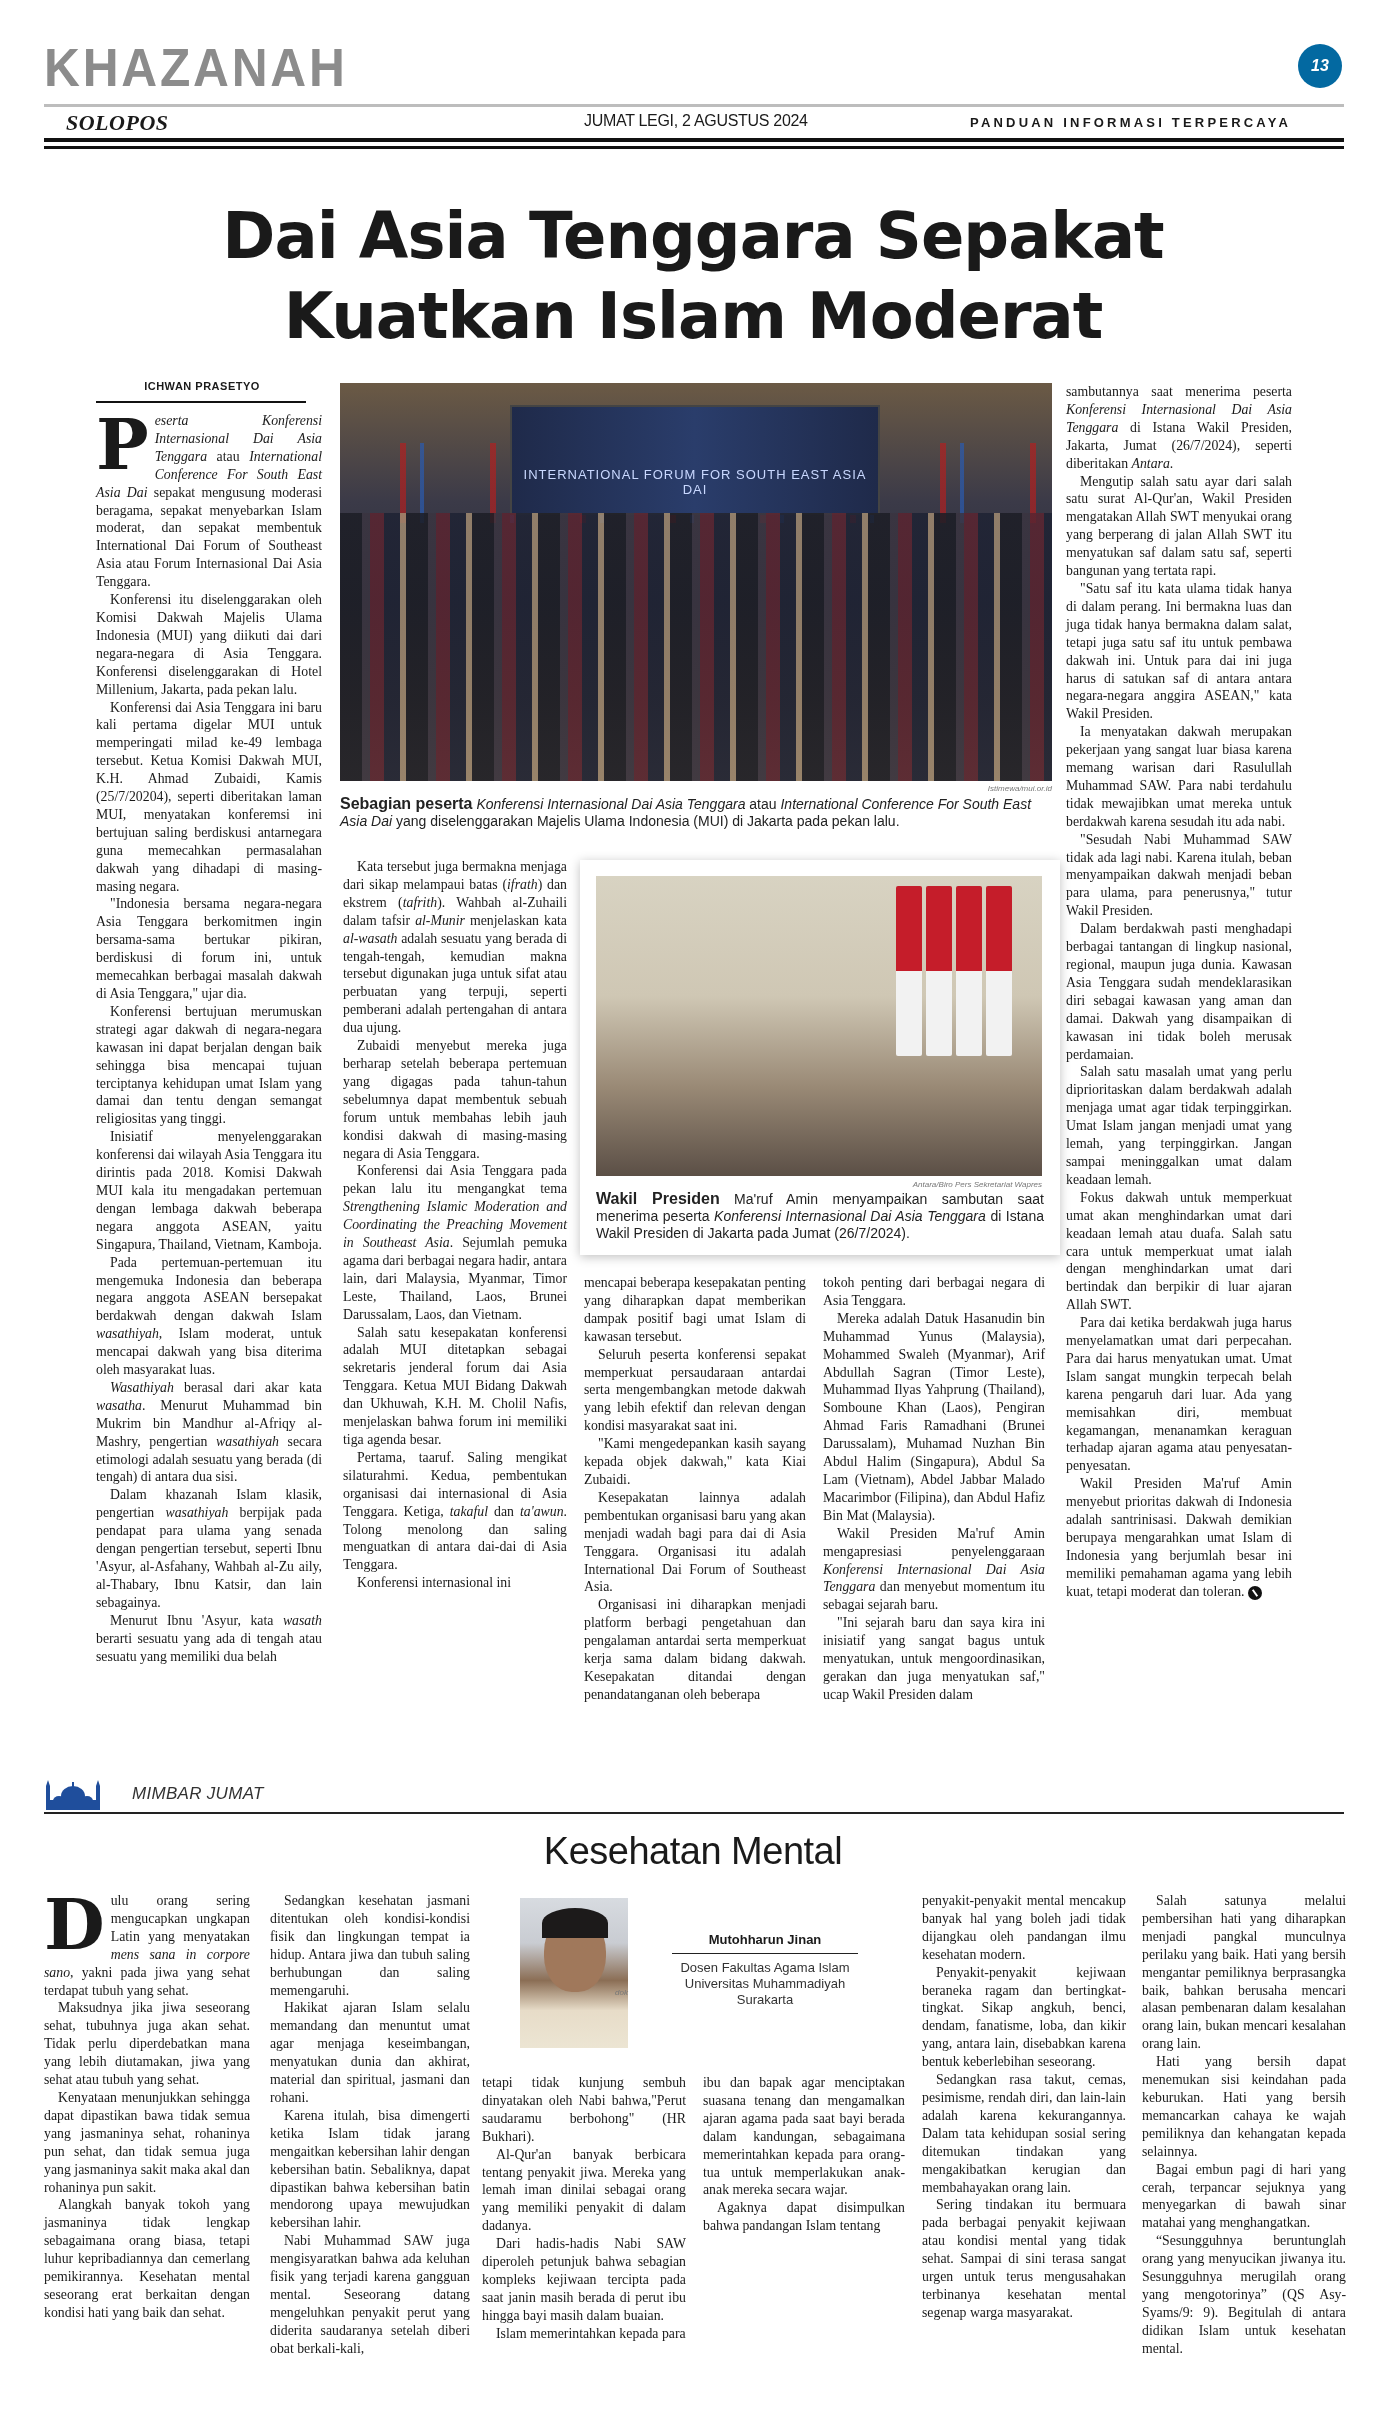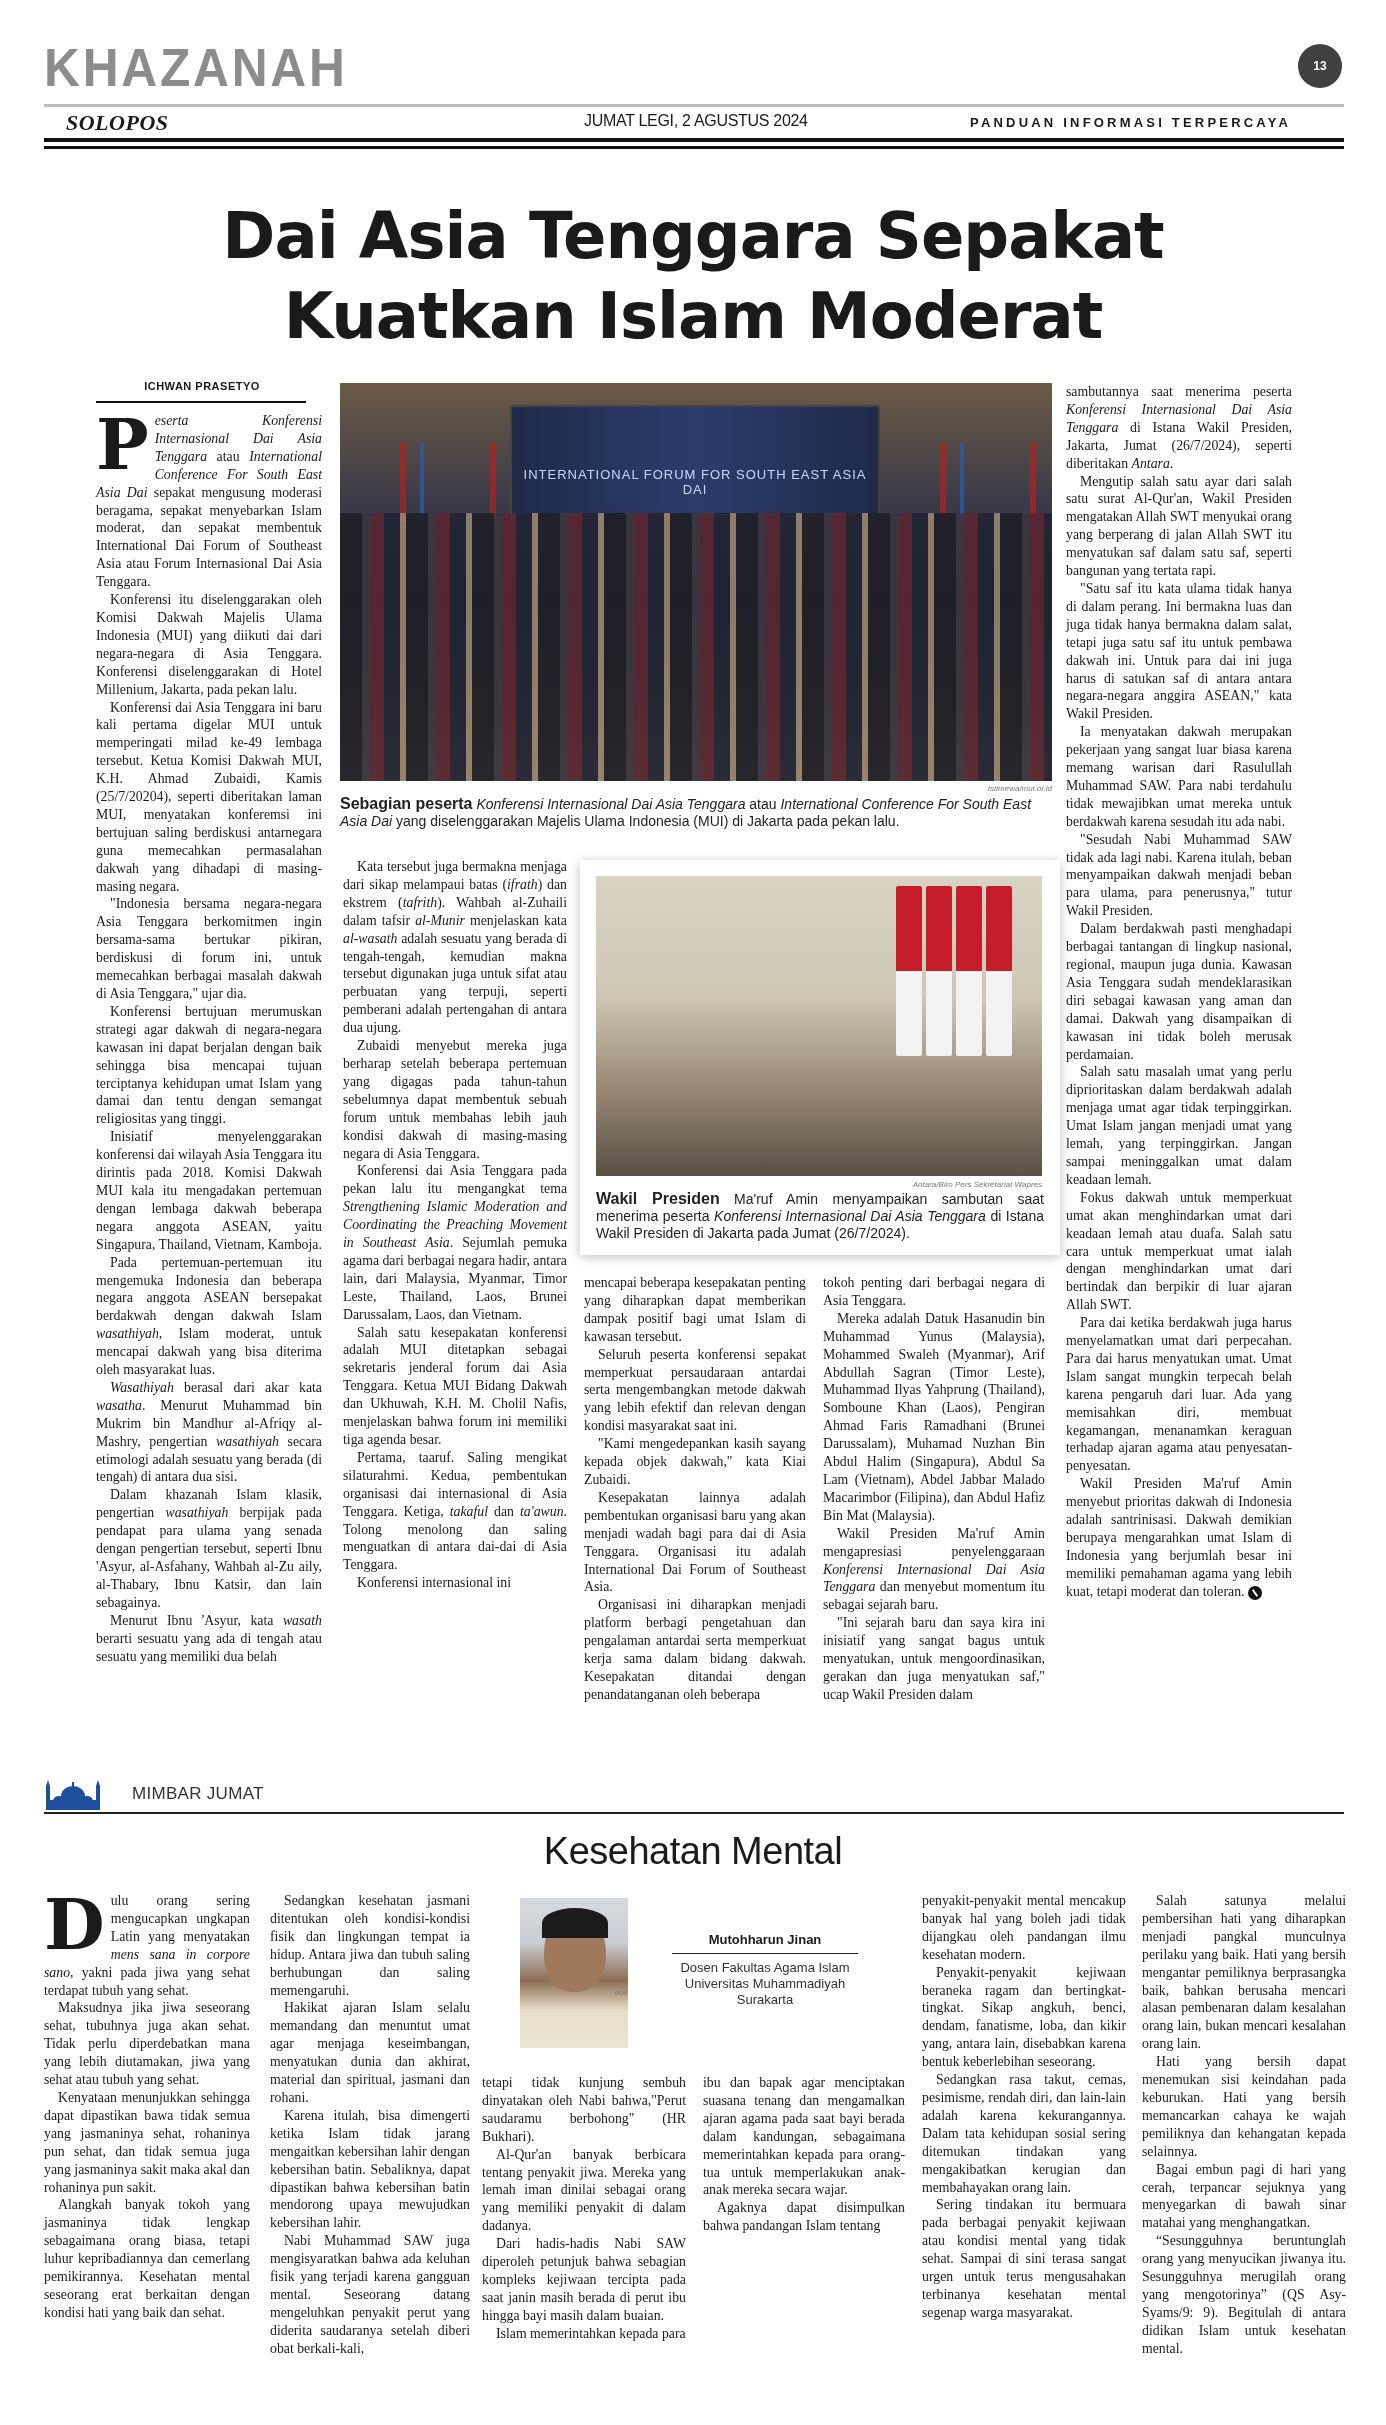--- a/index.html
+++ b/index.html
@@ -1,19 +1,19 @@
 <!DOCTYPE html>
 <html><head>
 <meta charset="utf-8">
 <style>
   * { box-sizing: border-box; margin: 0; padding: 0; }
   body { width: 1386px; height: 2425px; background: #fff; color: #1a1a1a; font-family: "DejaVu Serif", serif; position: relative; overflow: hidden; }
   .abs { position: absolute; }
   .section-name { left: 44px; top: 36px; font-family: "Liberation Sans", sans-serif; font-size: 54px; font-weight: bold; letter-spacing: 3px; color: #8c8c8c; transform: scaleX(0.92); transform-origin: left; }
-  .page-num { left: 1298px; top: 44px; width: 44px; height: 44px; border-radius: 50%; background: #404040; color: #fff; font-family: "Liberation Sans", sans-serif; font-weight: bold; font-size: 12px; display: flex; align-items: center; justify-content: center; }
+  .page-num { left: 1298px; top: 44px; width: 44px; height: 44px; border-radius: 50%; background: #0369a1; color: #fff; font-family: "Liberation Sans", sans-serif; font-weight: bold; font-size: 16px; display: flex; align-items: center; justify-content: center; font-style: italic; }
   .rule-grey { left: 44px; top: 104px; width: 1300px; height: 3px; background: #bdbdbd; }
   .brand { left: 66px; top: 110px; font-family: "Liberation Serif", serif; font-style: italic; font-weight: bold; font-size: 22px; letter-spacing: 0.5px; }
   .dateline { left: 584px; top: 112px; font-family: "Liberation Sans", sans-serif; font-size: 16px; letter-spacing: -0.3px; }
   .tagline { left: 970px; top: 115px; font-family: "Liberation Sans", sans-serif; font-size: 13px; font-weight: bold; letter-spacing: 3.2px; }
   .rule-thick1 { left: 44px; top: 138px; width: 1300px; height: 4px; background: #111; }
   .rule-thick2 { left: 44px; top: 146px; width: 1300px; height: 3px; background: #111; }
   .headline { left: 0; width: 1386px; top: 196px; text-align: center; font-family: "DejaVu Sans", sans-serif; font-weight: bold; font-size: 64px; line-height: 80px; letter-spacing: -1px; color: #1a1a1a; }
   .byline { left: 92px; top: 380px; width: 220px; text-align: center; font-family: "Liberation Sans", sans-serif; font-weight: bold; font-size: 11px; letter-spacing: 0.5px; }
   .byline-rule { left: 96px; top: 401px; width: 210px; height: 2px; background: #111; }
   .col { font-family: "Liberation Serif", serif; font-size: 13.8px; line-height: 17.9px; text-align: justify; hyphens: auto; }
@@ -26,21 +26,21 @@
   .crowd { position: absolute; left: 0; top: 130px; width: 100%; height: 270px; background: repeating-linear-gradient(90deg,#1c1d25 0 22px,#3a3440 22px 30px,#5a2430 30px 44px,#1e2233 44px 60px,#a08a70 60px 66px); opacity: 0.85; }
   .flags { position: absolute; left: 20px; top: 60px; width: 680px; height: 80px; background: repeating-linear-gradient(90deg,transparent 0 40px,#b02020 40px 46px,transparent 46px 60px,#2a5bb0 60px 64px,transparent 64px 90px); opacity: 0.7; }
   .credit { font-family: "Liberation Sans", sans-serif; font-size: 8px; color: #777; font-style: italic; text-align: right; }
   .caption { font-family: "Liberation Sans", sans-serif; font-size: 14px; line-height: 17px; color: #222; }
   .caption b { font-size: 16px; }
   .caption i { font-style: italic; }
   .box2 { left: 580px; top: 860px; width: 480px; height: 395px; background: #fff; box-shadow: 0 2px 10px rgba(0,0,0,0.25); }
   .photo2 { position: absolute; left: 16px; top: 16px; width: 446px; height: 300px; background: linear-gradient(180deg,#d8d3c2 0%,#cfc7b4 40%,#9a8a76 70%,#5b4f46 100%); overflow: hidden; }
   .flag { position: absolute; top: 10px; width: 26px; height: 170px; background: linear-gradient(180deg,#c51d2a 50%,#f2f2f2 50%); border-radius: 2px; }
   .mimbar-icon { left: 44px; top: 1780px; width: 58px; height: 30px; }
-  .mimbar-label { left: 132px; top: 1784px; font-family: "Liberation Sans", sans-serif; font-size: 17px; color: #333; letter-spacing: 0.3px; }
+  .mimbar-label { left: 132px; top: 1784px; font-family: "Liberation Sans", sans-serif; font-size: 17px; color: #333; letter-spacing: 0.3px; font-style: italic; }
   .mimbar-rule { left: 44px; top: 1812px; width: 1300px; height: 2px; background: #222; }
   .kes-title { left: 0; width: 1386px; top: 1830px; text-align: center; font-family: "Liberation Sans", sans-serif; font-size: 38px; color: #1a1a1a; letter-spacing: -0.5px; }
   .author-photo { left: 520px; top: 1898px; width: 108px; height: 150px; background: linear-gradient(180deg,#d7dbe0 0%,#c9ccd2 30%,#8b6e55 55%,#e7dcc8 75%,#ece5d3 100%); overflow: hidden; }
   .face { position: absolute; left: 24px; top: 14px; width: 62px; height: 80px; border-radius: 50% 50% 45% 45%; background: #a0785b; }
   .hair { position: absolute; left: 22px; top: 10px; width: 66px; height: 30px; border-radius: 50% 50% 0 0; background: #1c1a1a; }
   .author-name { left: 660px; top: 1932px; width: 210px; text-align: center; font-family: "Liberation Sans", sans-serif; font-weight: bold; font-size: 13px; }
   .author-rule { left: 672px; top: 1953px; width: 186px; height: 1px; background: #222; }
   .author-aff { left: 660px; top: 1960px; width: 210px; text-align: center; font-family: "Liberation Sans", sans-serif; font-size: 13px; line-height: 16px; color: #333; }
   .end-mark { display: inline-block; width: 14px; height: 14px; border-radius: 50%; background: #111; vertical-align: middle; position: relative; }
   .end-mark::after { content: ""; position: absolute; left: 6px; top: 3px; width: 2px; height: 8px; background: #fff; transform: rotate(-35deg); }

